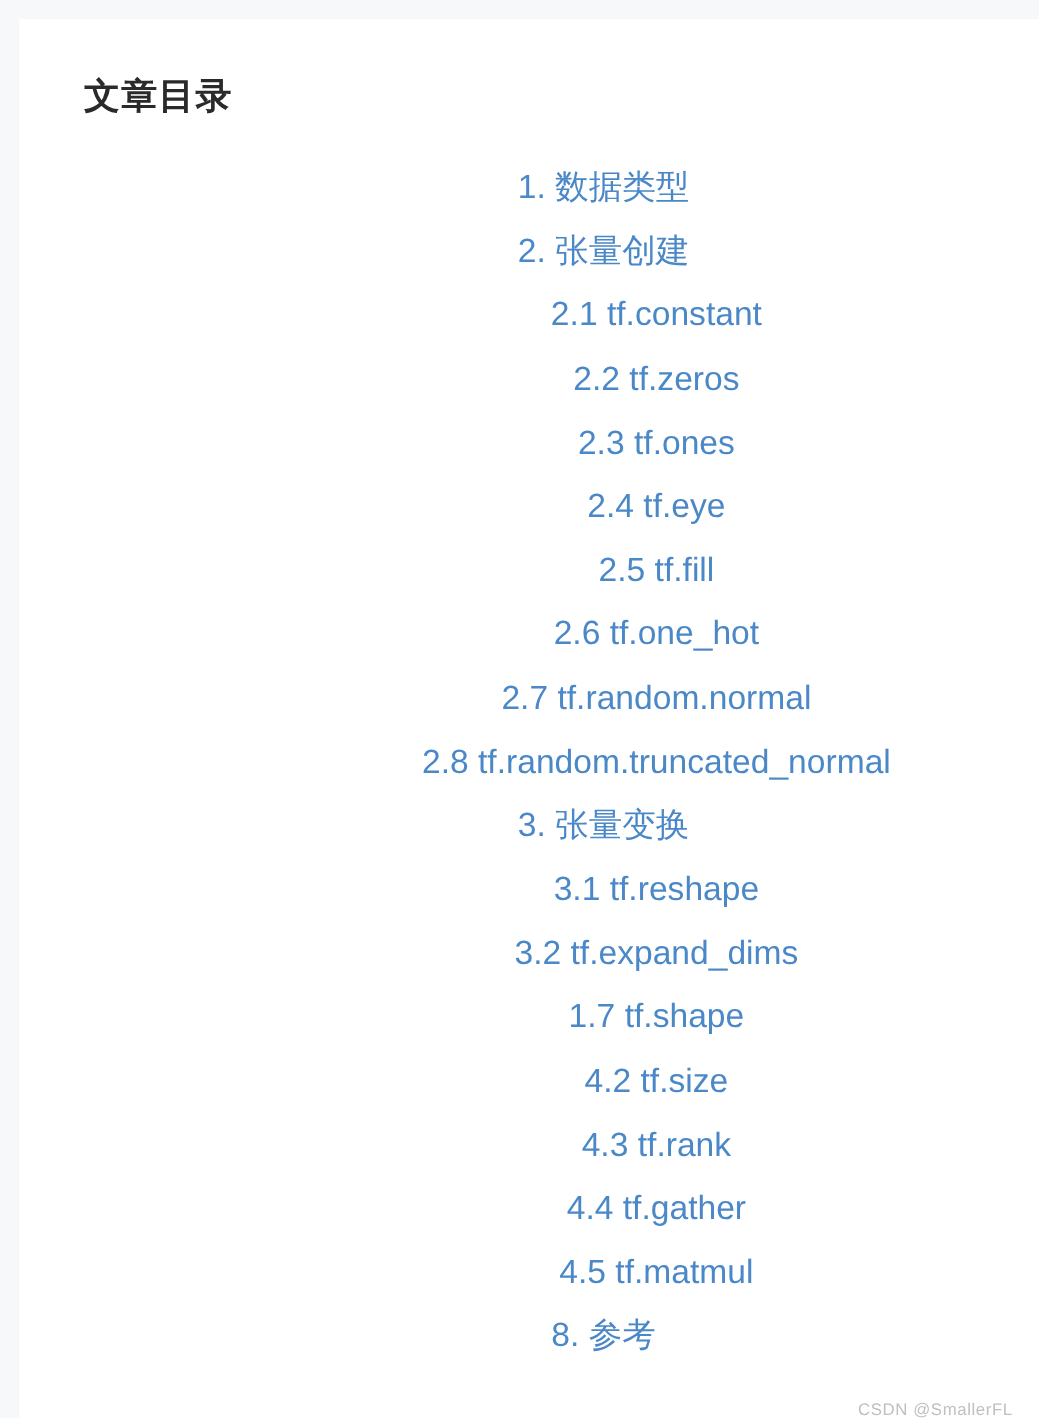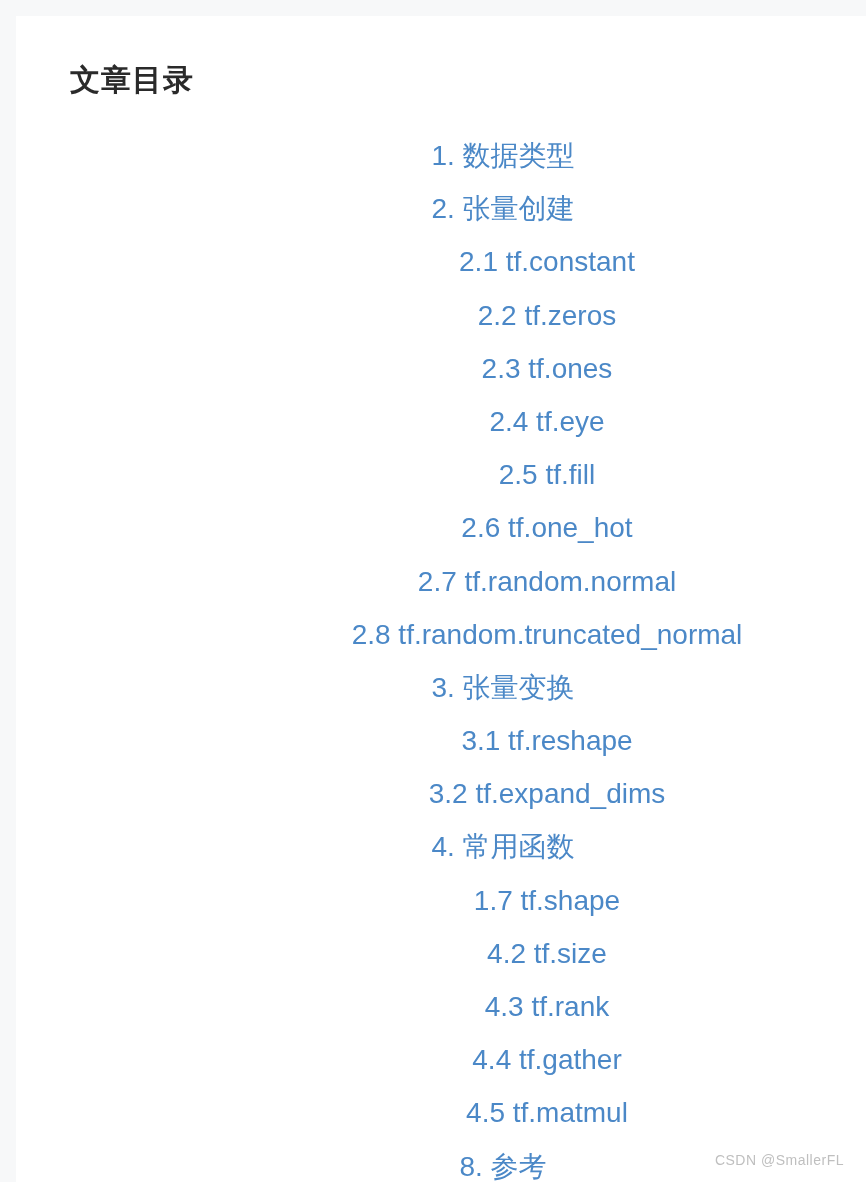--- a/index.html
+++ b/index.html
@@ -44,21 +44,21 @@
     .toc-item.level-2 {
       padding-left: 196px;
     }
     .toc-link {
       color: #4b88c7;
       text-decoration: none;
       cursor: pointer;
     }
     .watermark {
       position: absolute;
-      bottom: 14px;
+      bottom: 0;
       right: 22px;
       font-size: 14px;
       color: #bfbfbf;
       letter-spacing: 0.5px;
     }
   </style>
 </head>
 <body>
 
 <div class="container">
@@ -70,21 +70,20 @@
     <li class="toc-item level-2"><a class="toc-link">2.2 tf.zeros</a></li>
     <li class="toc-item level-2"><a class="toc-link">2.3 tf.ones</a></li>
     <li class="toc-item level-2"><a class="toc-link">2.4 tf.eye</a></li>
     <li class="toc-item level-2"><a class="toc-link">2.5 tf.fill</a></li>
     <li class="toc-item level-2"><a class="toc-link">2.6 tf.one_hot</a></li>
     <li class="toc-item level-2"><a class="toc-link">2.7 tf.random.normal</a></li>
     <li class="toc-item level-2"><a class="toc-link">2.8 tf.random.truncated_normal</a></li>
     <li class="toc-item level-1"><a class="toc-link">3. 张量变换</a></li>
     <li class="toc-item level-2"><a class="toc-link">3.1 tf.reshape</a></li>
     <li class="toc-item level-2"><a class="toc-link">3.2 tf.expand_dims</a></li>
-    <li class="toc-item level-1"><a class="toc-link">4. 常用函数</a></li>
     <li class="toc-item level-2"><a class="toc-link">1.7 tf.shape</a></li>
     <li class="toc-item level-2"><a class="toc-link">4.2 tf.size</a></li>
     <li class="toc-item level-2"><a class="toc-link">4.3 tf.rank</a></li>
     <li class="toc-item level-2"><a class="toc-link">4.4 tf.gather</a></li>
     <li class="toc-item level-2"><a class="toc-link">4.5 tf.matmul</a></li>
     <li class="toc-item level-1"><a class="toc-link">8. 参考</a></li>
   </ul>
 </div>
 
 <div class="watermark">CSDN @SmallerFL</div>

